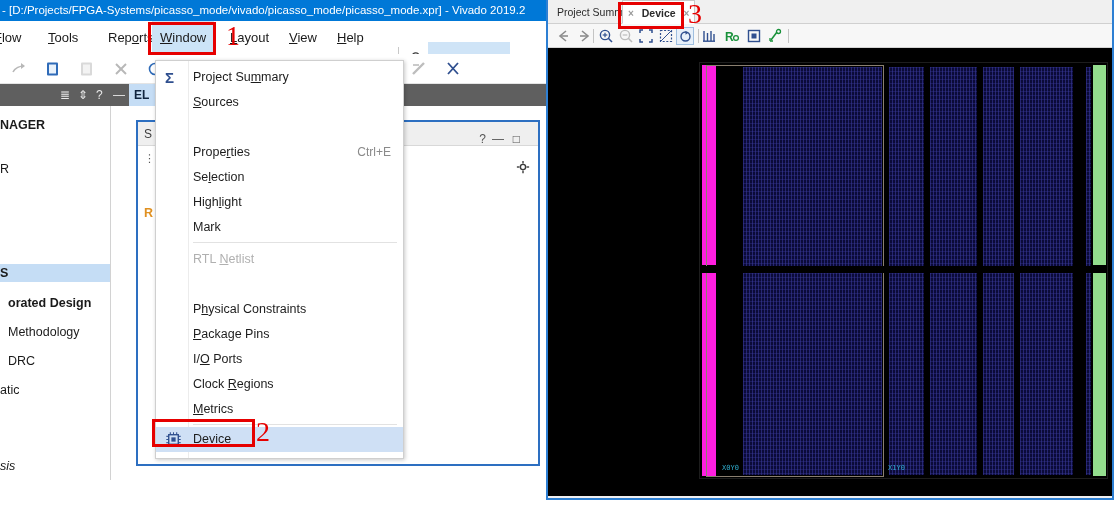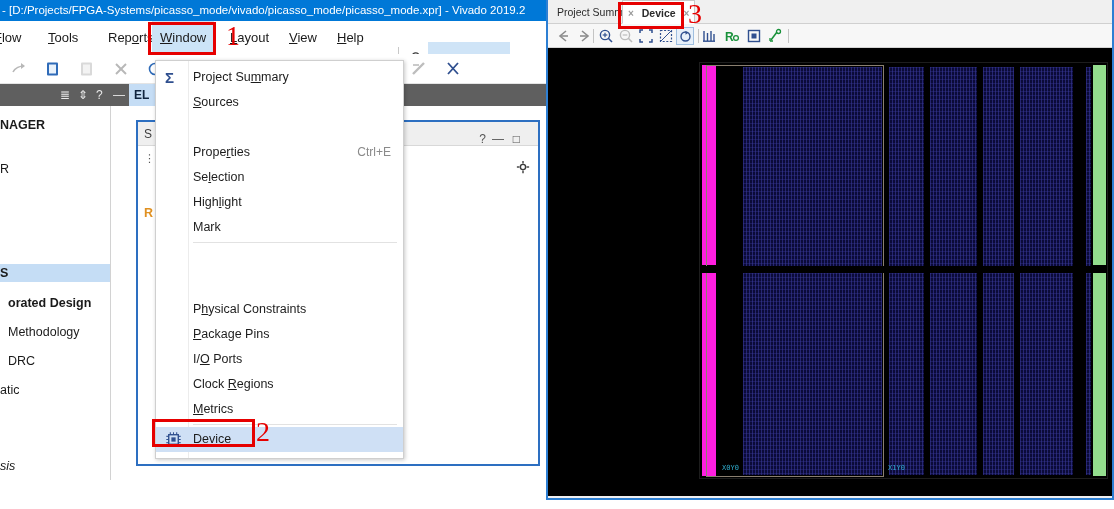--- a/index.html
+++ b/index.html
@@ -353,20 +353,23 @@
 
     <div class="mrow" style="top:129px;">
       <span class="mlabel">High<u>l</u>ight</span>
     </div>
 
     <div class="mrow" style="top:154px;">
       <span class="mlabel">Mark</span>
     </div>
     <div class="msep" style="top:181px;"></div>
 
+    <div class="mrow disabled" style="top:186px;">
+      <span class="mlabel">RTL <u>N</u>etlist</span>
+    </div>
 
 
     <div class="mrow" style="top:236px;">
       <span class="mlabel">P<u>h</u>ysical Constraints</span>
     </div>
 
     <div class="mrow" style="top:261px;">
       <span class="mlabel"><u>P</u>ackage Pins</span>
     </div>
 

